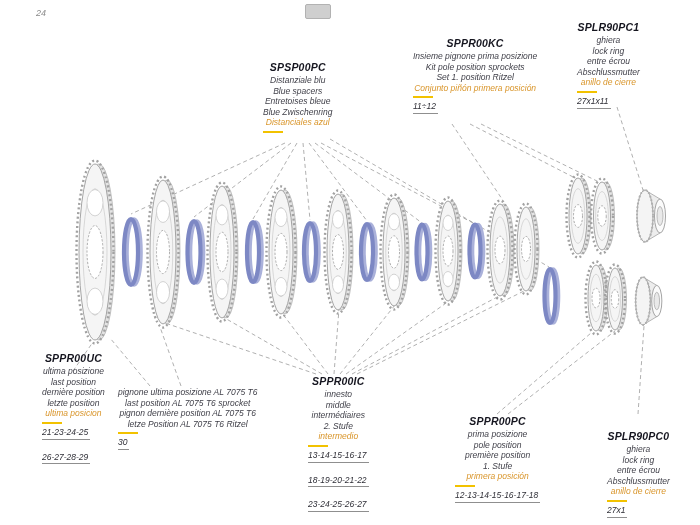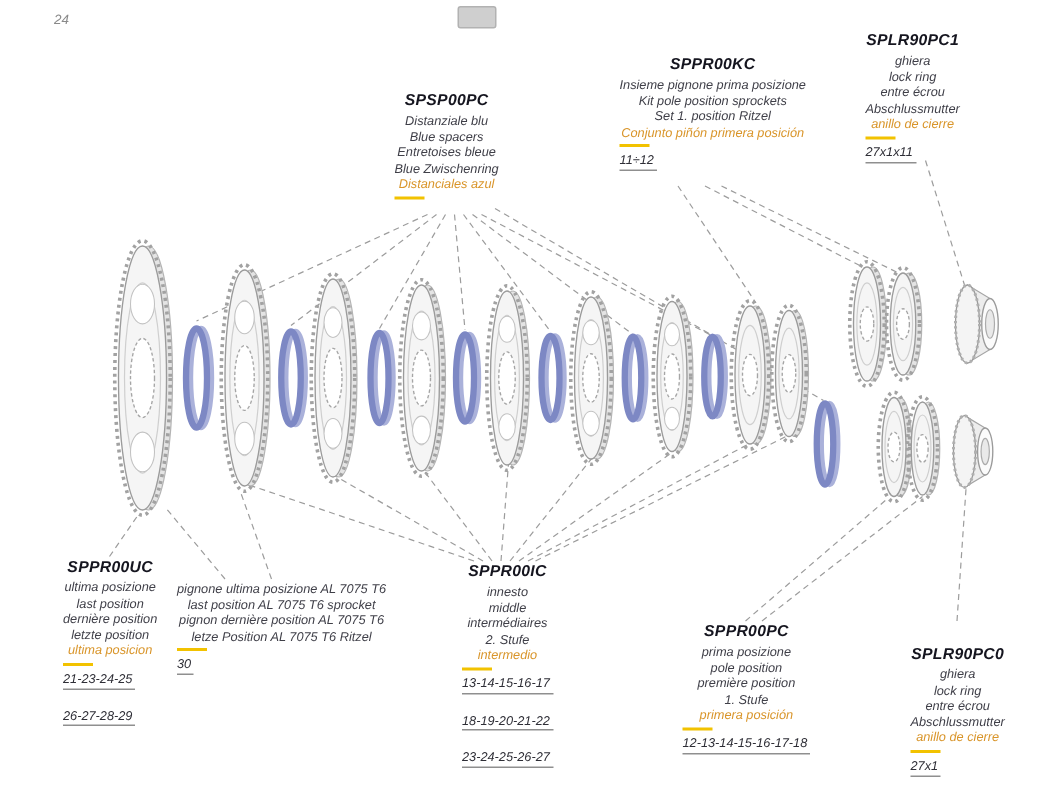--- a/index.html
+++ b/index.html
@@ -182,21 +182,21 @@
     <div class="code">SPLR90PC1</div>
     <div class="ln">ghiera</div>
     <div class="ln">lock ring</div>
     <div class="ln">entre écrou</div>
     <div class="ln">Abschlussmutter</div>
     <div class="ln hl">anillo de cierre</div>
     <div class="sep"></div>
     <div class="val">27x1x11</div>
   </div>
 
-  <div class="label" style="left:42px;top:372px;">
+  <div class="label" style="left:42px;top:352px;">
     <div class="code">SPPR00UC</div>
     <div class="ln">ultima posizione</div>
     <div class="ln">last position</div>
     <div class="ln">dernière position</div>
     <div class="ln">letzte position</div>
     <div class="ln hl">ultima posicion</div>
     <div class="sep"></div>
     <div class="val">21-23-24-25</div>
     <div class="val">26-27-28-29</div>
   </div>

